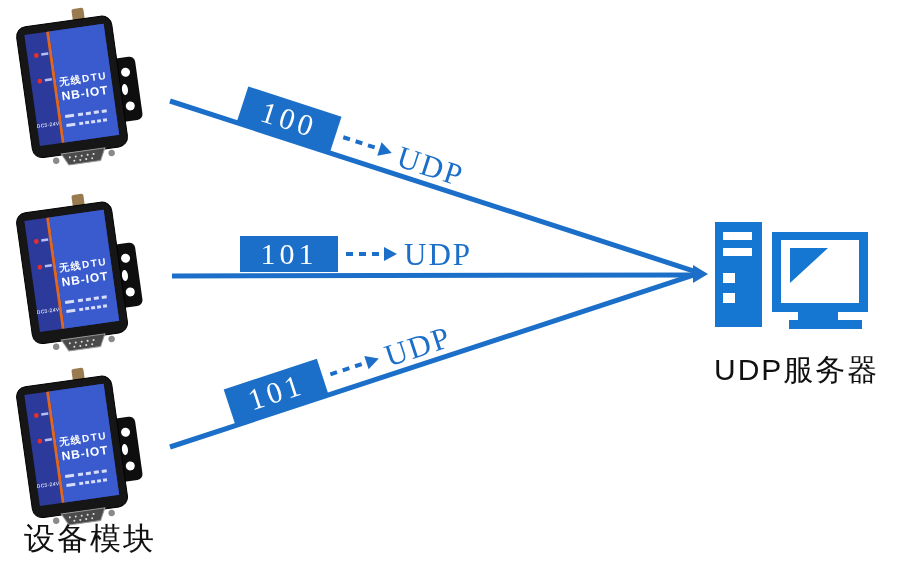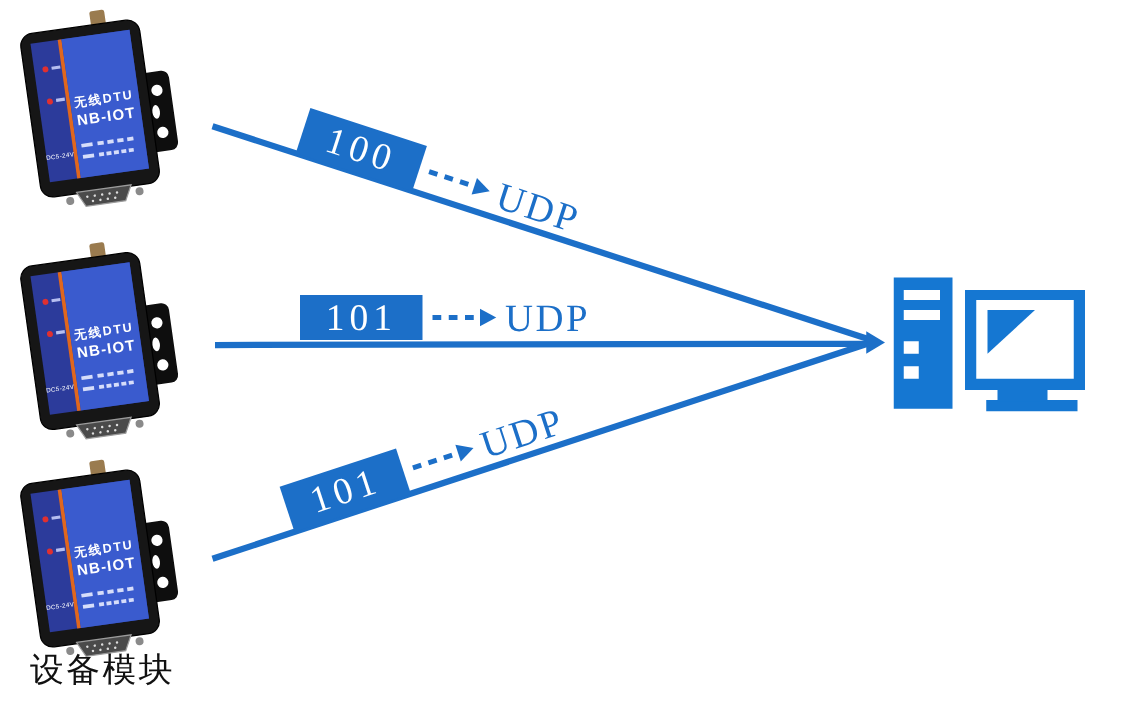--- a/index.html
+++ b/index.html
@@ -8,21 +8,21 @@
   .canvas{position:absolute;left:0;top:0;width:900px;height:566px;}
   .overlay{position:absolute;left:0;top:0;}
   .link-line{stroke:#1C6FC8;stroke-width:5;fill:none;}
   .packet-box{fill:#1C6FC8;}
   .packet-text{fill:#ffffff;font-family:"Liberation Serif", serif;font-size:30px;letter-spacing:4px;text-anchor:middle;}
   .dash-arrow{stroke:#1C6FC8;stroke-width:4;stroke-dasharray:7 6;fill:none;}
   .arrow-head{fill:#1C6FC8;}
   .udp-text{fill:#1C6FC8;font-family:"Liberation Serif", serif;font-size:31px;letter-spacing:2px;}
   .device-slot{position:absolute;width:150px;height:172px;}
   .device-slot svg{transform:rotate(-8deg);}
-  .caption{position:absolute;color:#111111;font-size:27px;letter-spacing:2px;white-space:nowrap;}
+  .caption{position:absolute;color:#111111;font-size:31px;letter-spacing:2px;white-space:nowrap;}
   #left-caption{left:24px;top:518px;}
   #server-caption{left:714px;top:350px;font-size:30px;}
   .server-icon{position:absolute;left:708px;top:214px;}
   .dev-title{fill:#ffffff;font-size:10px;font-weight:bold;letter-spacing:1.5px;text-anchor:middle;}
   .dev-sub{fill:#ffffff;font-size:12px;font-weight:bold;letter-spacing:1px;text-anchor:middle;}
   .dev-tiny{fill:#ffffff;font-size:5px;text-anchor:middle;letter-spacing:0.3px;}
 </style>
 </head>
 <body>
 
@@ -214,15 +214,16 @@
         <rect x="15" y="18" width="29" height="8"></rect>
         <rect x="15" y="34" width="29" height="8"></rect>
         <rect x="15" y="59" width="12" height="10"></rect>
         <rect x="15" y="79" width="12" height="10"></rect>
         <rect x="73" y="26" width="78" height="63"></rect>
       </g>
       <polygon points="82,34 120,34 82,69" fill="#1577D2"></polygon>
     </svg>
   </div>
 
+  <div class="caption" id="server-caption">UDP服务器</div>
   <div class="caption" id="left-caption">设备模块</div>
 
 </div>
 
 </body></html>

